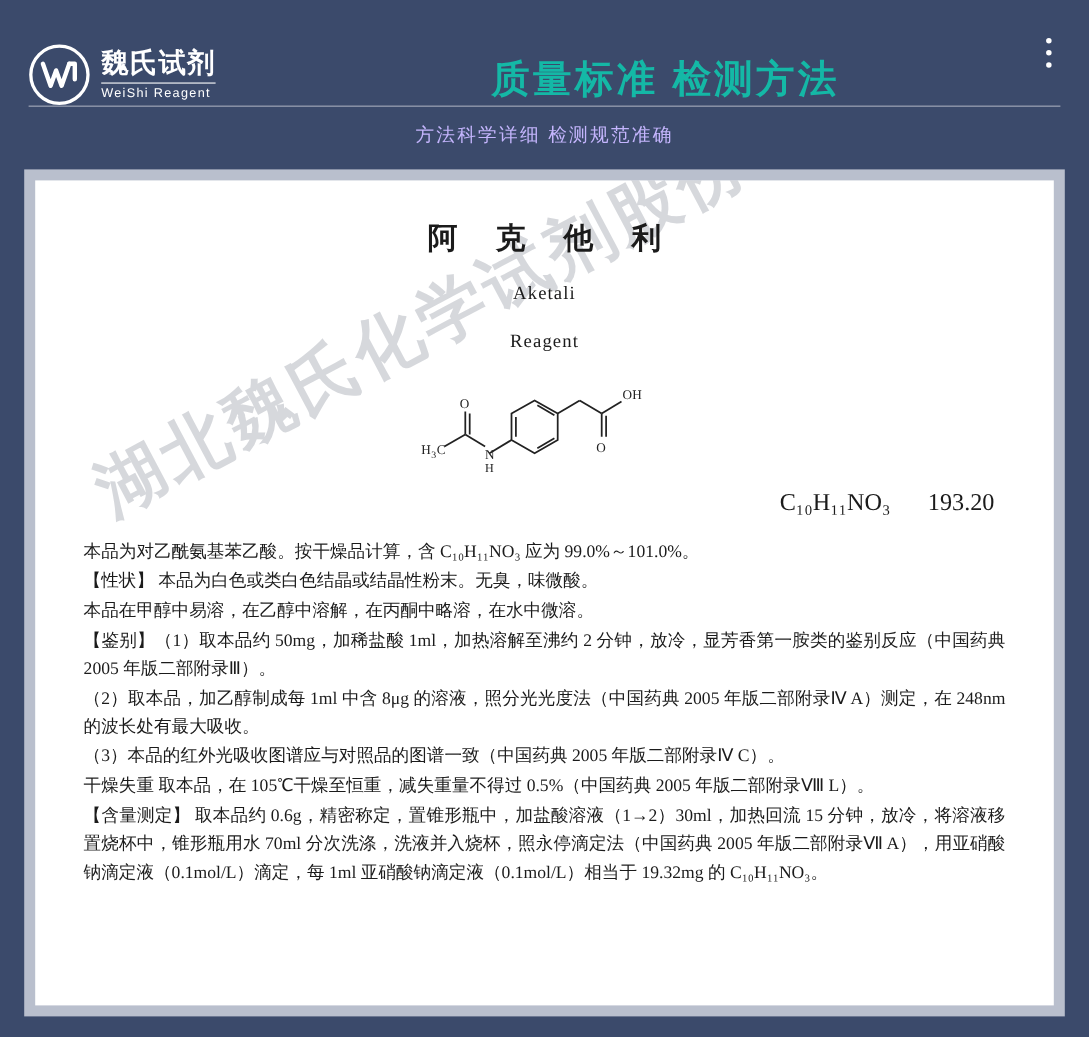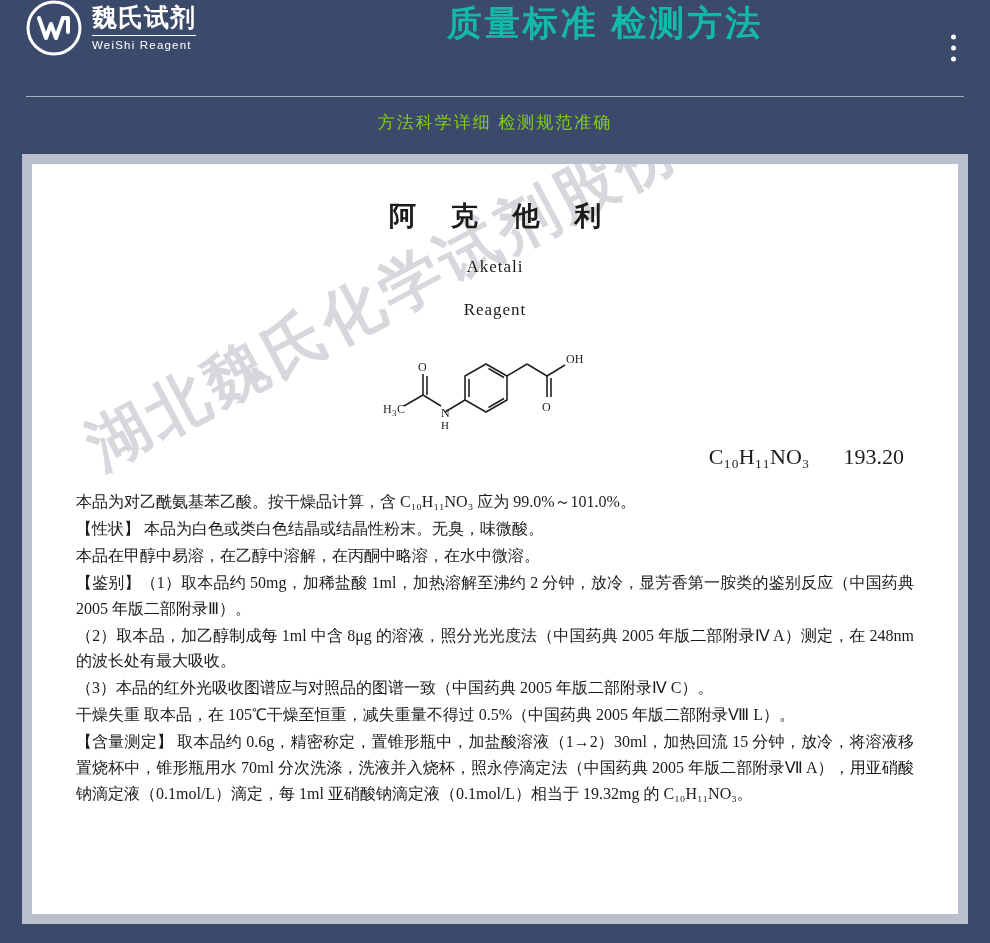--- a/index.html
+++ b/index.html
@@ -14,21 +14,21 @@
     width: 990px; height: 943px;
     background: #3b4a6b;
     overflow: hidden;
   }
 
   
   .header {
     position: relative;
     height: 96px;
     display: flex;
-    align-items: flex-start;
+    align-items: flex-end;
     padding: 0 26px;
   }
   .logo-block {
     display: flex;
     align-items: center;
     gap: 10px;
     width: 250px;
     flex: 0 0 250px;
   }
   .logo-mark {
@@ -85,21 +85,21 @@
   }
 
   .header-rule {
     height: 1px;
     background: rgba(255,255,255,0.55);
     margin: 0 26px;
   }
 
   .subtitle {
     text-align: center;
-    color: #84cc16;
+    color: #c4b5fd;
     font-size: 17px;
     letter-spacing: 2px;
     padding: 14px 0 16px 0;
   }
 
   
   .card-outer {
     position: absolute;
     left: 22px;
     top: 154px;

